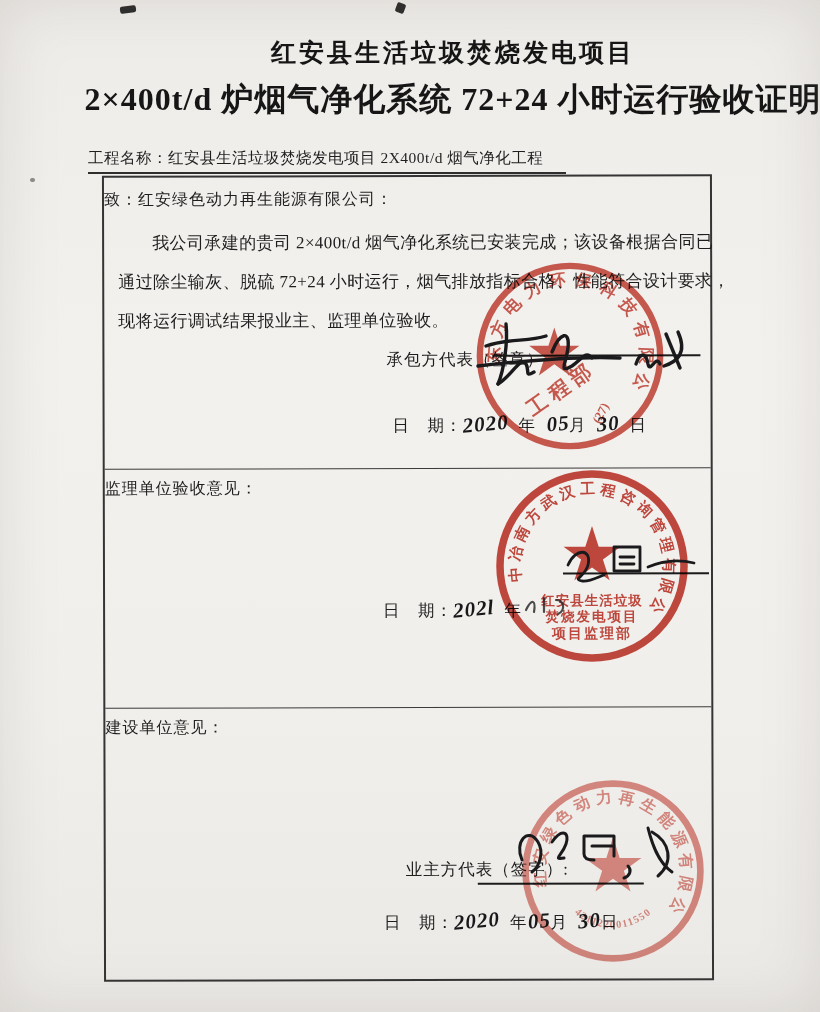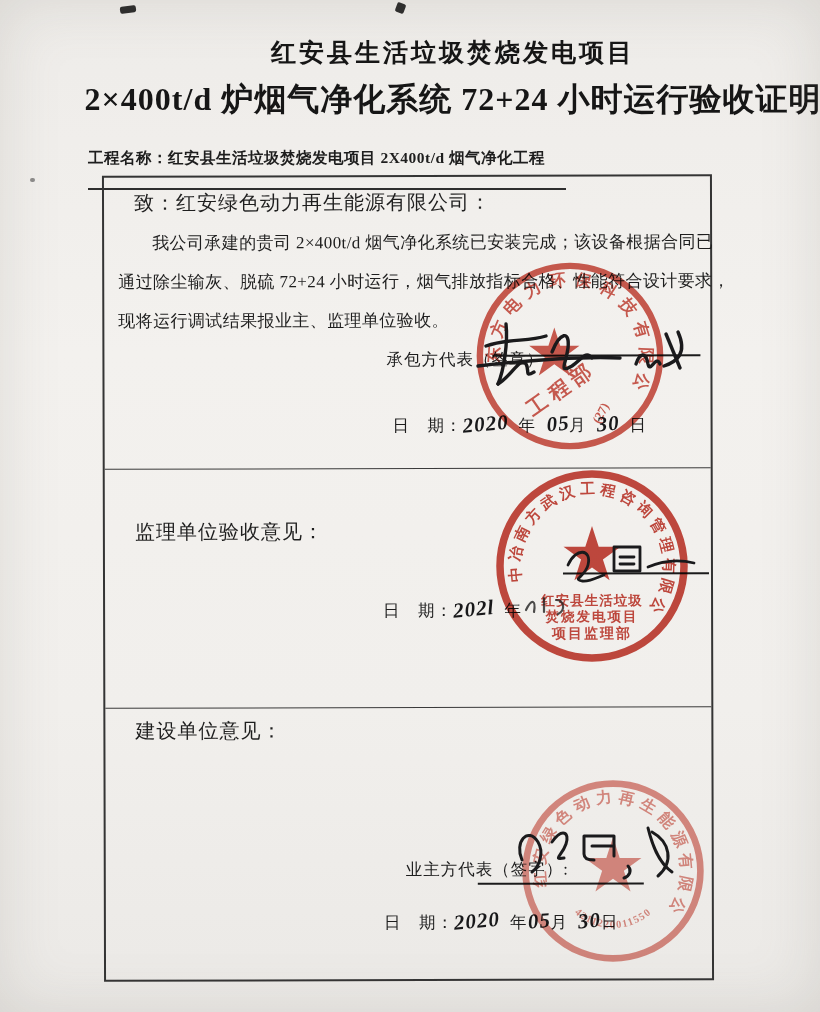--- a/index.html
+++ b/index.html
@@ -10,29 +10,29 @@
     font-family:"Liberation Serif","DejaVu Serif",serif;
     color:#1e1e1e;
   }
   .page::after{content:"";position:absolute;inset:0;pointer-events:none;
     box-shadow:inset 0 0 60px rgba(120,115,108,.18);}
   .abs{position:absolute;}
   .title{width:100%;text-align:center;font-weight:700;color:#161616;padding-left:43px;}
   .title1{top:36px;font-size:25px;letter-spacing:3px;}
   .title2{top:78px;font-size:32px;letter-spacing:1px;}
   .projname{
-    left:88px;top:148px;width:478px;font-size:15.5px;font-weight:700;
-    letter-spacing:.5px;border-bottom:2px solid #2e2e2e;padding-bottom:19px;white-space:nowrap;
+    left:88px;top:148px;width:478px;font-size:15.5px;font-weight:400;
+    letter-spacing:.5px;border-bottom:2px solid #2e2e2e;padding-bottom:3px;white-space:nowrap;
   }
   .cert-table{
     left:103px;top:175px;width:606px;height:802px;
     border:2px solid #343434; transform:rotate(-.15deg);
   }
   .rowline{position:absolute;left:0;width:100%;border-top:1.6px solid #3a3a3a;}
-  .sal{left:30px;top:12px;font-size:20px;letter-spacing:1px;}
+  .sal{left:0;top:12px;font-size:16px;letter-spacing:1px;}
   .bodytext{left:14px;top:46px;width:582px;font-size:17px;letter-spacing:.4px;line-height:39px;}
   .bodytext span{display:block;white-space:nowrap;}
   .bodytext span:first-child{text-indent:34px;}
   .label{font-size:16.5px;letter-spacing:1px;white-space:nowrap;}
   .daterow{font-size:16.5px;letter-spacing:1px;white-space:nowrap;}
   .daterow .gap{display:inline-block;width:10px;}
   .hw{font-style:italic;font-weight:600;display:inline-block;
       transform:rotate(-5deg);font-size:21px;letter-spacing:1px;color:#18181a;}
   .sigline{border-bottom:2.2px solid #1b1b1b;}
   .stamp{position:absolute;mix-blend-mode:multiply;}
@@ -63,21 +63,21 @@
       <span>我公司承建的贵司 2×400t/d 烟气净化系统已安装完成；该设备根据合同已</span>
       <span>通过除尘输灰、脱硫 72+24 小时运行，烟气排放指标合格、性能符合设计要求，</span>
       <span>现将运行调试结果报业主、监理单位验收。</span>
     </div>
     <div class="abs label" style="left:282px;top:172px;">承包方代表（签章）</div>
     <div class="abs sigline" style="left:388px;top:178px;width:208px;"></div>
     <div class="abs daterow" style="left:288px;top:235px;">
       <span>日　期：</span><span class="hw">2020</span><span class="gap"></span><span>年</span><span class="gap"></span><span class="hw">05</span><span>月</span><span class="gap"></span><span class="hw">30</span><span class="gap"></span><span>日</span>
     </div>
 
-    <div class="abs sal" style="top:301px;margin-top:40px;">监理单位验收意见：</div>
+    <div class="abs sal" style="top:301px;">监理单位验收意见：</div>
     <div class="abs sigline" style="left:458px;top:396px;width:146px;"></div>
     <div class="abs daterow" style="left:278px;top:420px;">
       <span>日　期：</span><span class="hw">202l</span><span class="gap"></span><span>年</span>
     </div>
 
     <div class="abs sal" style="top:540px;font-family:Liberation Serif, serif;">建设单位意见：</div>
     <div class="abs label" style="left:300px;top:682px;">业主方代表（签字）:</div>
     <div class="abs sigline" style="left:372px;top:706px;width:166px;"></div>
     <div class="abs daterow" style="left:278px;top:732px;">
       <span>日　期：</span><span class="hw">2020</span><span class="gap"></span><span>年</span><span class="hw">05</span><span>月</span><span class="gap"></span><span class="hw">30</span><span>日</span>

